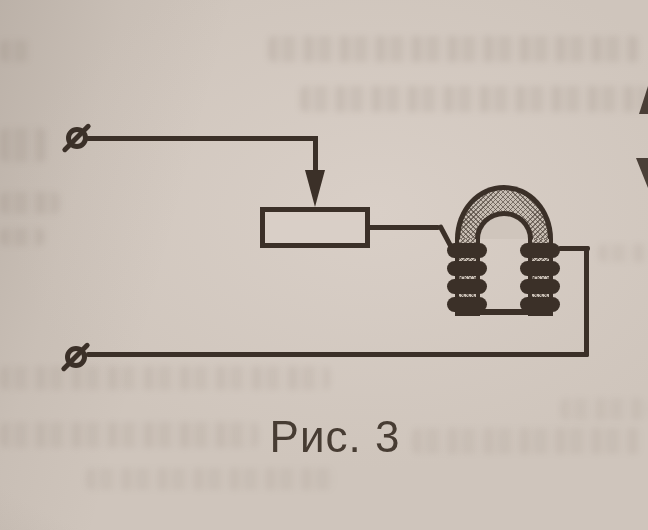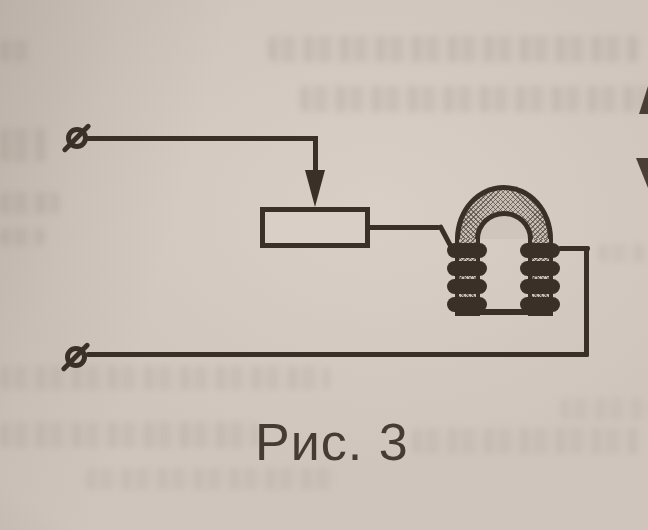--- a/index.html
+++ b/index.html
@@ -68,22 +68,22 @@
   .coil-connector{position:absolute;left:474px;top:309px;width:60px;height:6px;background:var(--ink);}
 
   
   .wire-top{left:86px;top:136px;width:232px;height:5px;}
   .wire-rheo-right{left:368px;top:225px;width:72px;height:5px;}
   .wire-diag{left:437px;top:225px;width:5px;height:27px;transform:rotate(-28deg);transform-origin:top center;}
   .wire-coil-right{left:558px;top:246px;width:32px;height:5px;}
   .wire-right-v{left:584px;top:246px;width:5px;height:111px;}
   .wire-bottom{left:86px;top:352px;width:503px;height:5px;}
 
-  .caption{position:absolute;left:255px;top:412px;width:160px;text-align:left;
-    font-size:52px;letter-spacing:1px;color:var(--caption-ink);font-family:"Liberation Sans",sans-serif;}
+  .caption{position:absolute;left:255px;top:412px;width:160px;text-align:center;
+    font-size:44px;letter-spacing:1px;color:var(--caption-ink);font-family:"Liberation Sans",sans-serif;}
 
   .frag{position:absolute;width:0;height:0;opacity:.9;}
   .frag-a{left:639px;top:86px;border-bottom:28px solid var(--ink);border-left:9px solid transparent;}
   .frag-b{left:636px;top:158px;border-top:30px solid var(--ink);border-left:12px solid transparent;}
 </style>
 </head>
 <body>
 
 <div class="photo">
 

